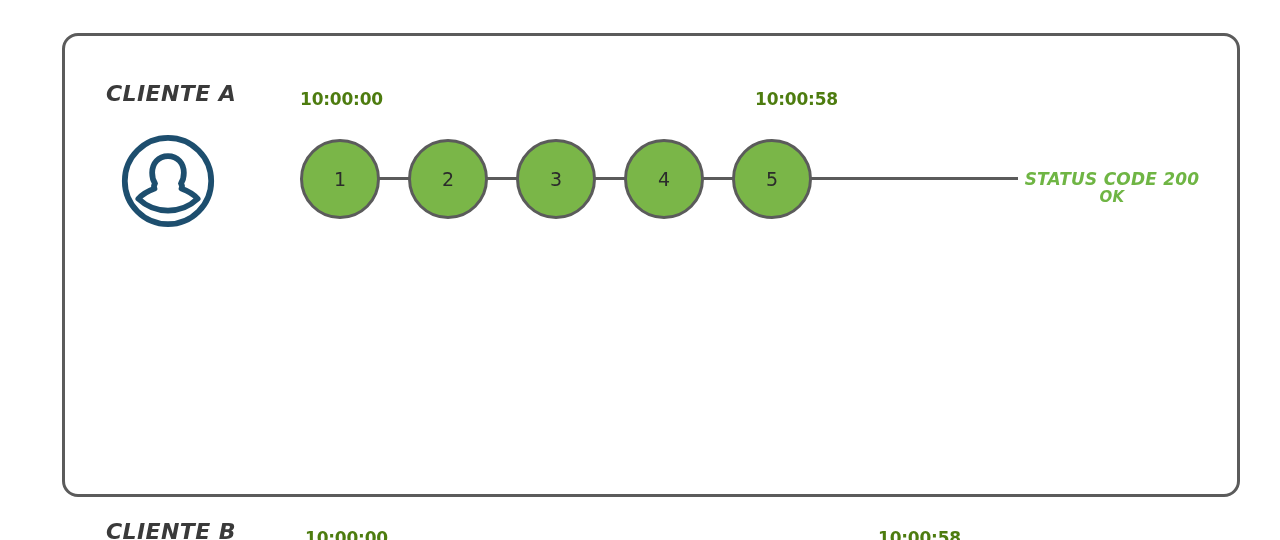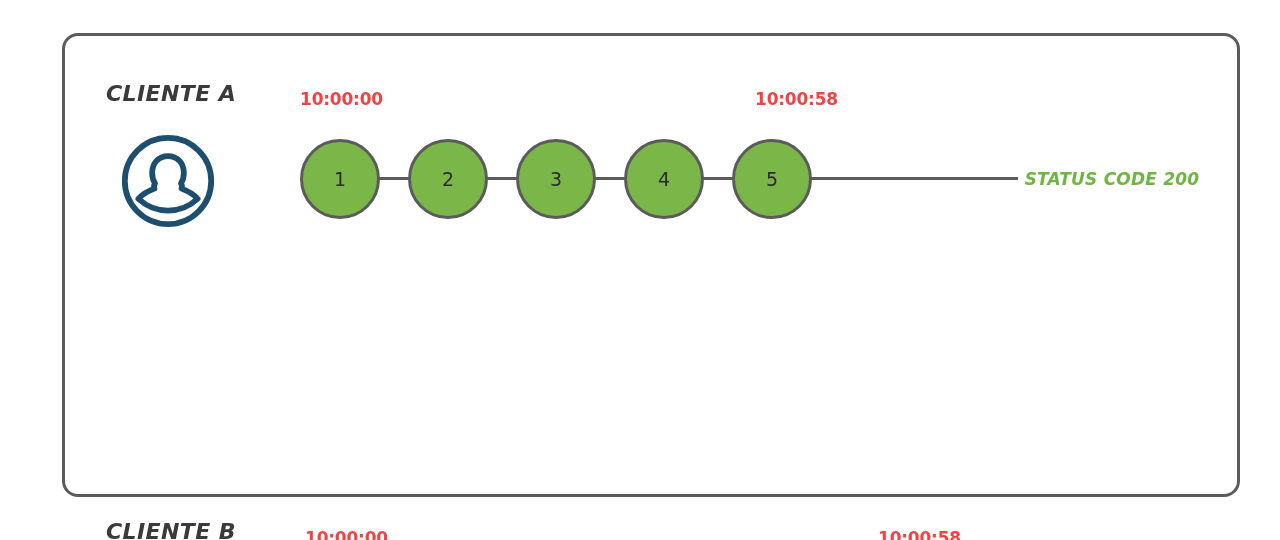--- a/index.html
+++ b/index.html
@@ -69,21 +69,21 @@
   }
   .row-a .avatar { top: 133px; }
   .avatar svg { display: block; width: 96px; height: 96px; }
 
   
   .timestamp {
     position: absolute;
     font-family: "DejaVu Sans", sans-serif;
     font-size: 17px;
     font-weight: bold;
-    color: #ef4444;
+    color: #4d7c0f;
     white-space: nowrap;
     letter-spacing: -0.2px;
   }
 
   
   .chain {
     position: absolute;
     left: 0;
     width: 1280px;
     height: 100px;
@@ -171,20 +171,21 @@
       <div class="node ok" style="left:624px;">
           <span>4</span>
         </div>
       <div class="node ok" style="left:732px;">
           <span>5</span>
         </div>
     </div>
 
     <div class="status ok" style="left:1022px; top:169px; width:180px;">
       <span class="line1">STATUS CODE 200</span>
+      <span class="line2">OK</span>
     </div>
   </div>
 
   <div class="row row-b">
 
     <div class="client-label">CLIENTE B</div>
 
     <div class="timestamp" style="left:305px; top:306px;">10:00:00</div>
 
     <div class="timestamp" style="left:878px; top:306px;">10:00:58</div>

